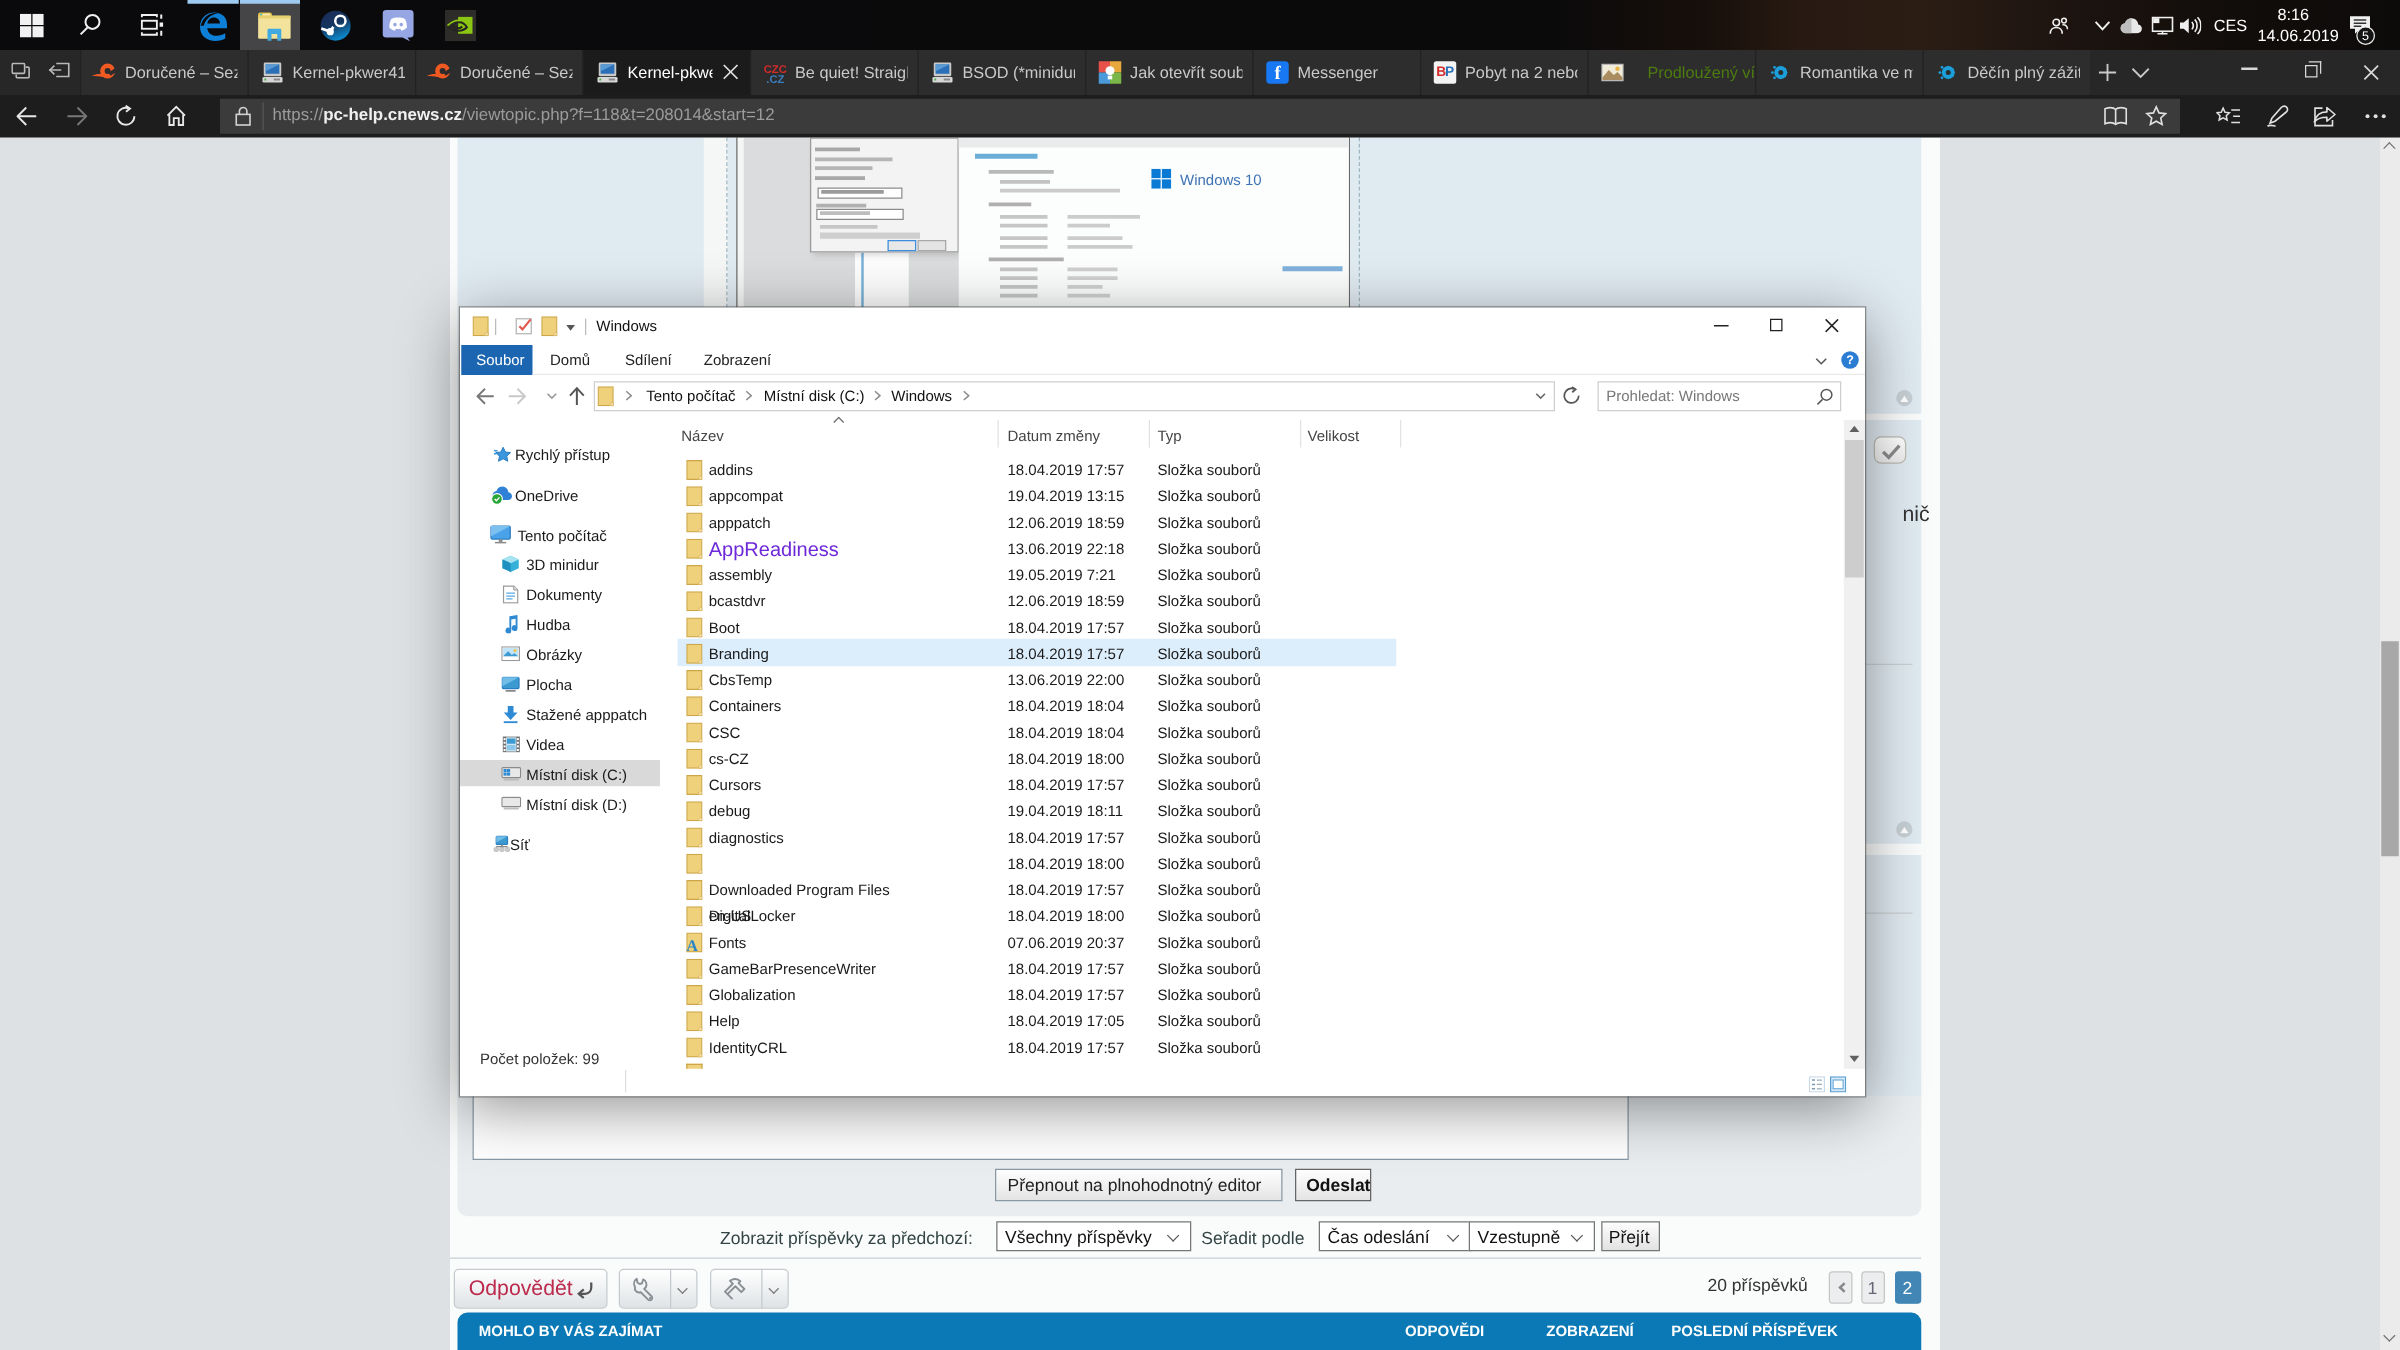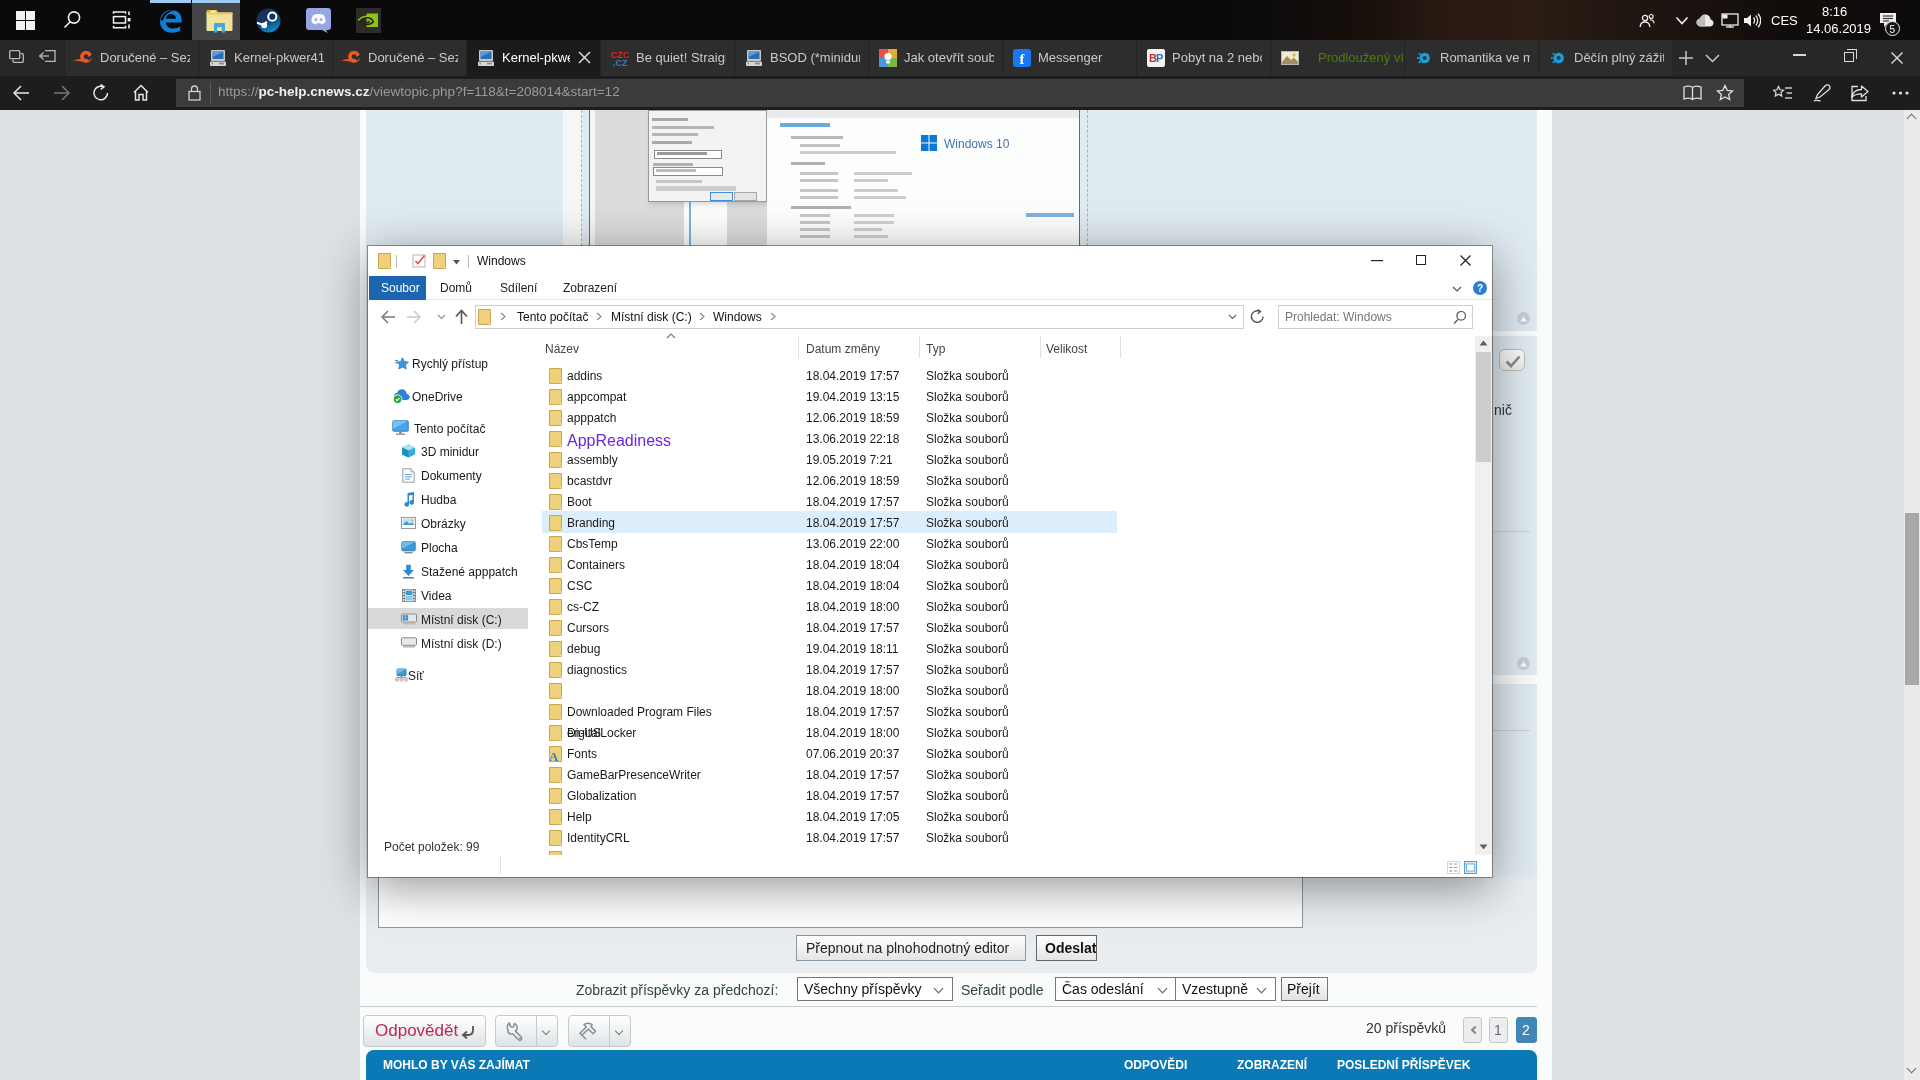--- a/index.html
+++ b/index.html
@@ -63,21 +63,21 @@
 <div class="a" style="left:210px;top:118px;width:30px;height:3px;background:#c6c6c6;"></div>
 <div class="a" style="left:264px;top:118px;width:28px;height:3px;background:#d0d0d0;"></div>
 <div class="a" style="left:210px;top:125px;width:30px;height:3px;background:#c6c6c6;"></div>
 <div class="a" style="left:264px;top:125px;width:34px;height:3px;background:#d0d0d0;"></div>
 <div class="a" style="left:436px;top:103px;width:48px;height:4px;background:#7fb2dc;"></div>
 </div>
 <div class="a" style="left:1499px;top:349px;width:26px;height:22px;background:linear-gradient(#fefefe,#ececec);border:1px solid #bcbcb2;border-radius:6px;"></div>
 <svg style="left:1505px;top:355px;" width="16" height="13" viewBox="0 0 16 13">
     <path d="M1.5 6.5 L6 11 L14.5 1.5" fill="none" stroke="#8a8a8a" stroke-width="2.6"></path>
   </svg>
-<div class="t" style="left:1494px;top:402px;font-size:14px;color:#333;">nič</div>
+<div class="t" style="left:1494px;top:402px;font-size:17px;color:#333;padding-left:28px;">nič</div>
 <div class="a" style="left:1489px;top:331px;width:49px;height:5px;background:#fafbfb;"></div>
 <div class="a" style="left:1489px;top:675px;width:49px;height:9px;background:#fafbfb;"></div>
 <div class="a" style="left:1492px;top:531px;width:38px;height:1px;background:#c9d0d4;"></div>
 <div class="a" style="left:1492px;top:730px;width:38px;height:1px;background:#c9d0d4;"></div>
 <div class="a" style="left:1517px;top:312px;width:13px;height:13px;background:#c6cfd4;border-radius:50%;"></div>
 <svg style="left:1520px;top:315.5px;" width="7" height="6" viewBox="0 0 7 6">
     <path d="M3.5 0.5 L6.8 5.5 L0.2 5.5 Z" fill="#fff"></path>
   </svg>
 <div class="a" style="left:1517px;top:657px;width:13px;height:13px;background:#c6cfd4;border-radius:50%;"></div>
 <svg style="left:1520px;top:660.5px;" width="7" height="6" viewBox="0 0 7 6">

